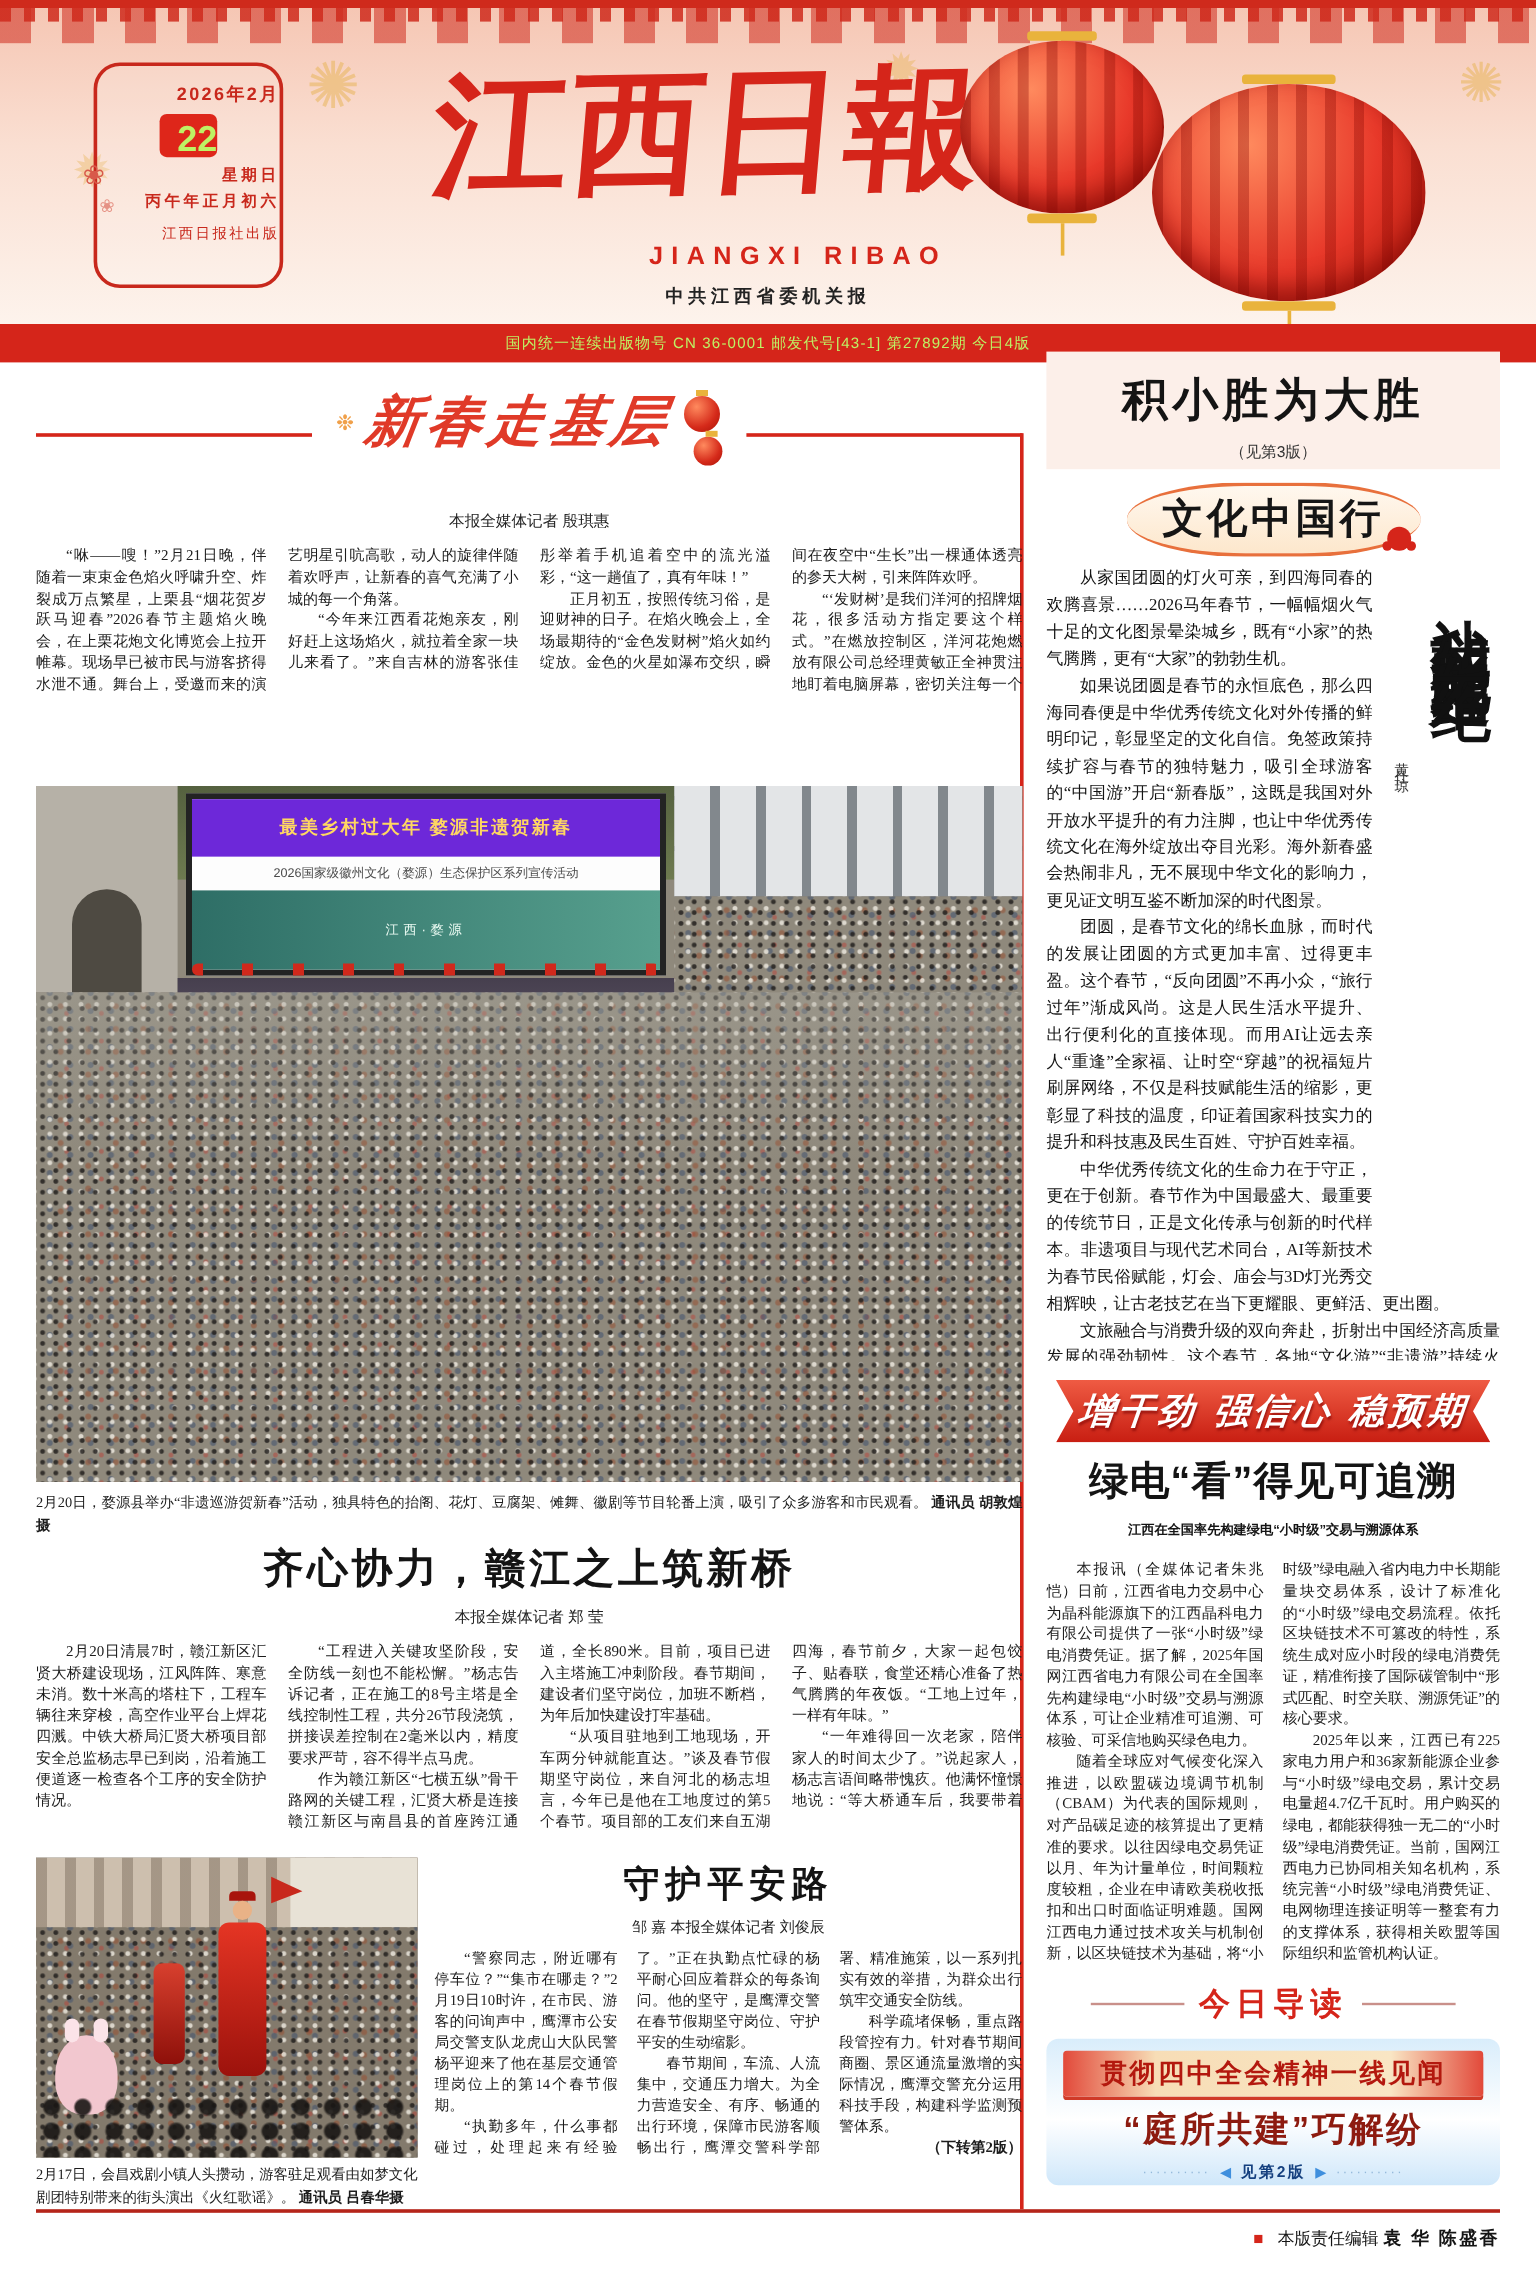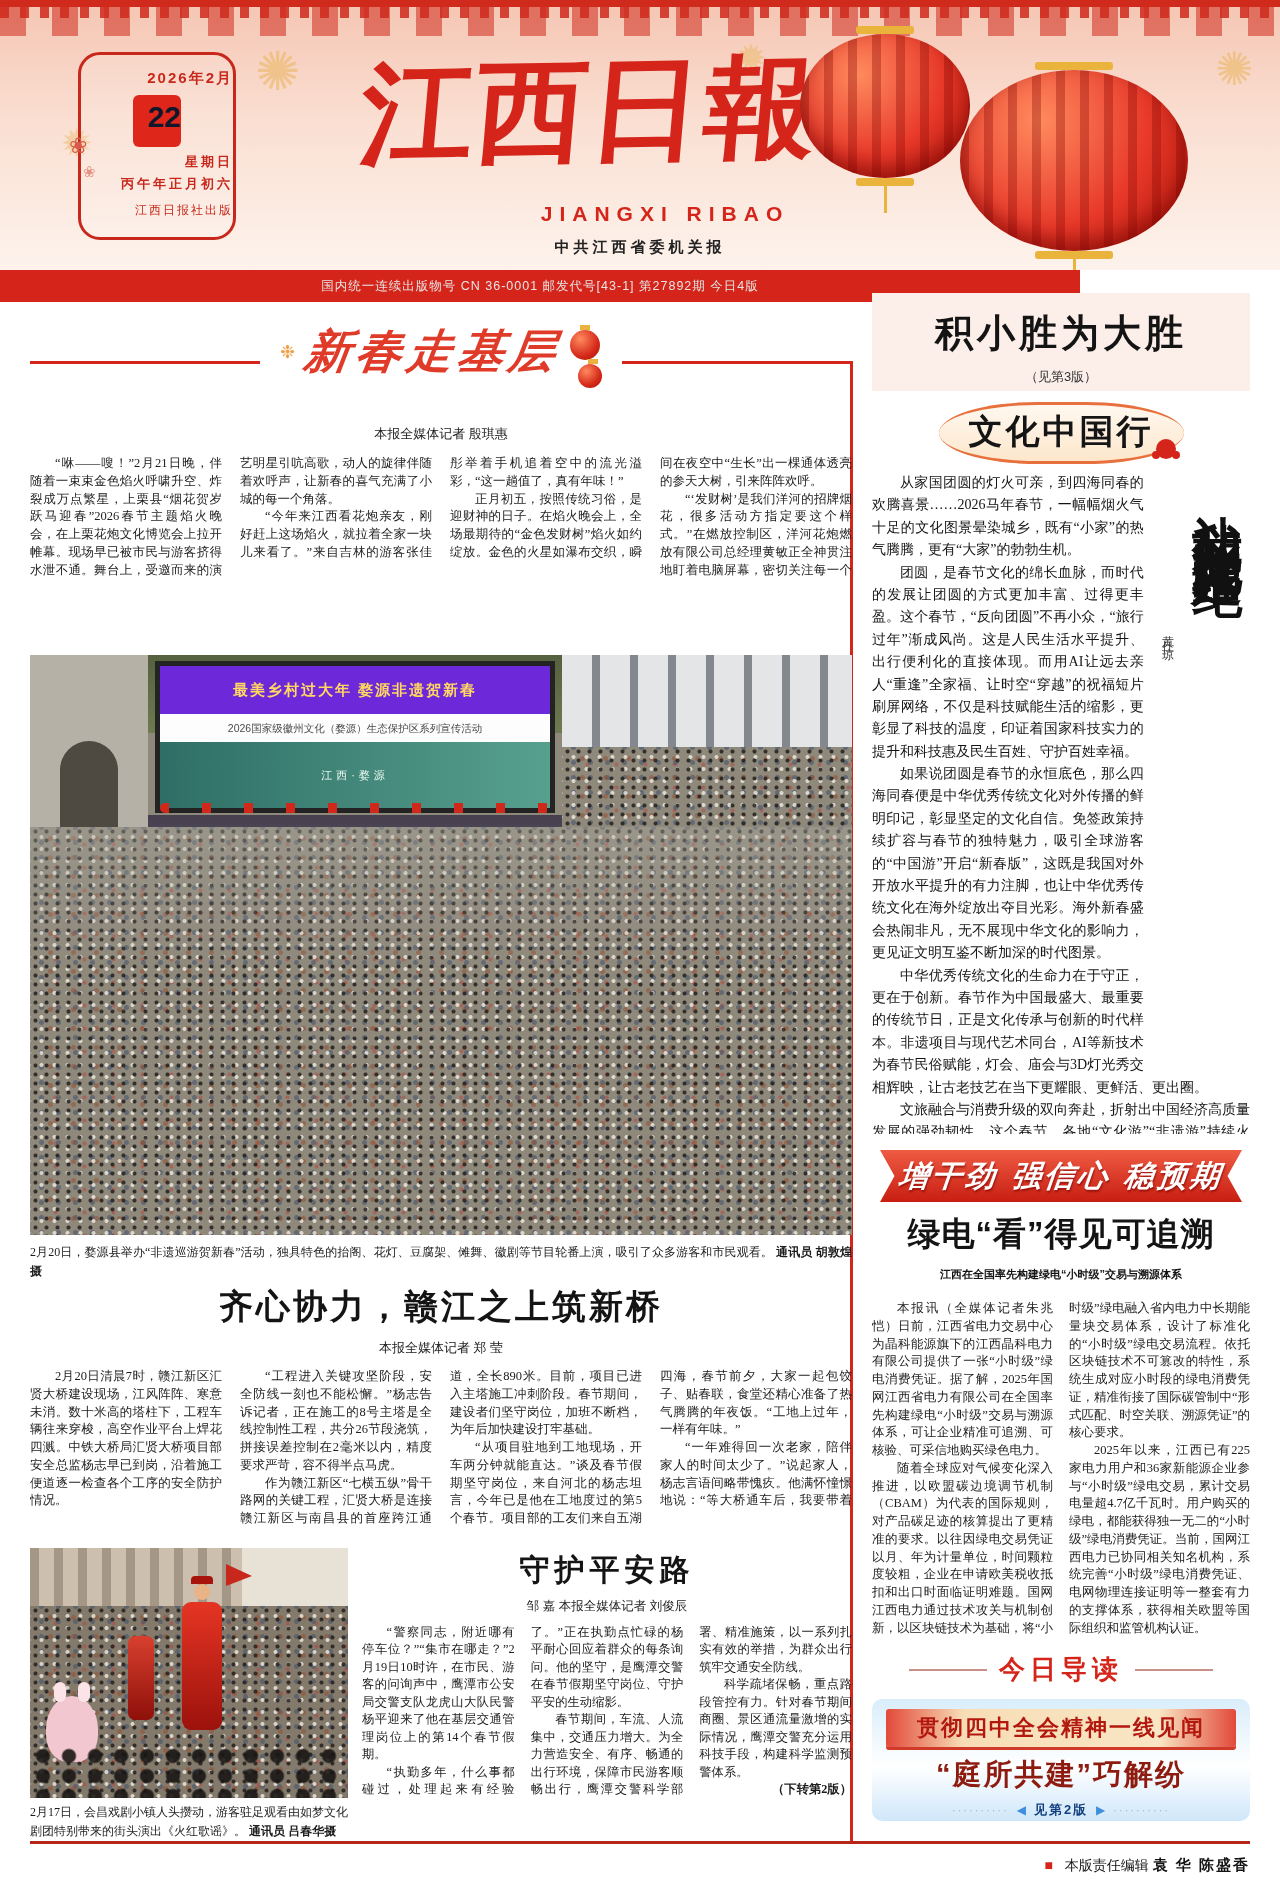--- a/index.html
+++ b/index.html
@@ -11,41 +11,41 @@
   .lattice{position:absolute;left:0;top:0;width:1280px;height:36px;
        background-image:
          linear-gradient(180deg,#cf2a1c 0 7px,transparent 7px),
          repeating-linear-gradient(90deg,rgba(207,42,28,.85) 0 9px,transparent 9px 20px),
          repeating-linear-gradient(90deg,rgba(207,42,28,.55) 0 26px,transparent 26px 52px);
        background-size:100% 100%,100% 18px,100% 36px;background-repeat:no-repeat,repeat-x,repeat-x;}
   .spark{position:absolute;color:#e9b65c;opacity:.55;font-size:54px;}
   .datebox{position:absolute;left:78px;top:52px;width:158px;height:188px;border:3px solid #c8281c;
        border-radius:22px;text-align:right;padding-top:14px;box-sizing:border-box;background:rgba(255,255,255,.12);}
   .d-ym{color:#c8281c;font-size:15px;font-weight:bold;letter-spacing:2px;}
-  .d-day{width:48px;height:52px;margin:7px auto 6px;background:#de261a;color:#0f172a;font-size:30px;font-weight:bold;
+  .d-day{width:48px;height:36px;margin:7px auto 6px;background:#de261a;color:#bef264;font-size:30px;font-weight:bold;
        line-height:44px;border-radius:6px;}
   .d-week,.d-lunar{color:#c8281c;font-size:13px;font-weight:bold;letter-spacing:3px;margin-top:4px;}
   .d-pub{color:#c8281c;font-size:12px;letter-spacing:2px;margin-top:9px;}
   .blossom{position:absolute;color:#d8594a;font-size:22px;}
   .masthead{position:absolute;left:330px;top:48px;width:520px;text-align:center;color:#d5251a;
        font-family:"DejaVu Serif","Liberation Serif",serif;font-weight:900;font-size:112px;line-height:1.1;
        transform:skewX(-6deg) rotate(-1deg);letter-spacing:2px;}
   .pinyin{position:absolute;left:500px;top:202px;width:330px;text-align:center;color:#d5251a;
        font-size:21px;font-weight:bold;letter-spacing:7px;}
   .organ{position:absolute;left:0;top:238px;width:1280px;text-align:center;font-size:15px;font-weight:bold;
        letter-spacing:4px;color:#222;}
   .lantern{position:absolute;}
   .lantern .cap{width:34%;height:8px;background:#e9b33c;margin:0 auto;border-radius:3px;}
   .lantern .lbody{width:100%;height:76%;border-radius:50%;
        background:repeating-linear-gradient(90deg,rgba(140,10,4,.35) 0 9px,rgba(0,0,0,0) 9px 24px),
                   radial-gradient(circle at 35% 28%,#ff8a5e,#e8392a 55%,#a81206);
        box-shadow:inset 0 -10px 20px rgba(110,0,0,.55);}
   .lantern .tassel{width:3px;height:14%;background:#e9b33c;margin:0 auto;}
   
-  .pubbar{position:absolute;left:0;top:270px;width:1080px;height:32px;background:#d5251a;color:#e5e5e5;
+  .pubbar{position:absolute;left:0;top:270px;width:1280px;height:32px;background:#d5251a;color:#bef264;
        font-size:12.5px;text-align:center;line-height:32px;letter-spacing:1px;}
   
   .hline{position:absolute;left:30px;top:361px;width:822px;height:3px;background:#d5251a;}
   .vdiv{position:absolute;left:850px;top:361px;width:3px;height:1480px;background:#d5251a;}
   .rule-bottom{position:absolute;left:30px;top:1841px;width:1220px;height:3px;background:#b5251a;}
   
   .xc-wrap{position:absolute;left:30px;top:316px;width:822px;display:flex;justify-content:center;}
   .xc-inner{background:#fff;padding:0 20px;display:flex;align-items:center;gap:10px;}
   .xc-text{font-family:"DejaVu Serif","Liberation Serif",serif;font-style:italic;font-weight:900;
        font-size:46px;color:#e03a28;letter-spacing:5px;transform:skewX(-8deg);}
@@ -315,22 +315,22 @@
       <span class="cul-cloud"></span>
     </div>
   </div>
 
   <div class="cul-body">
     <div class="cul-float">
       <div class="cul-author">黄仕琼</div>
       <div class="cul-head-v">让我们的文化绵延不绝</div>
     </div>
     <p>从家国团圆的灯火可亲，到四海同春的欢腾喜景……2026马年春节，一幅幅烟火气十足的文化图景晕染城乡，既有“小家”的热气腾腾，更有“大家”的勃勃生机。</p>
+    <p>如果说团圆是春节的永恒底色，那么四海同春便是中华优秀传统文化对外传播的鲜明印记，彰显坚定的文化自信。免签政策持续扩容与春节的独特魅力，吸引全球游客的“中国游”开启“新春版”，这既是我国对外开放水平提升的有力注脚，也让中华优秀传统文化在海外绽放出夺目光彩。海外新春盛会热闹非凡，无不展现中华文化的影响力，更见证文明互鉴不断加深的时代图景。</p>
     <p>团圆，是春节文化的绵长血脉，而时代的发展让团圆的方式更加丰富、过得更丰盈。这个春节，“反向团圆”不再小众，“旅行过年”渐成风尚。这是人民生活水平提升、出行便利化的直接体现。而用AI让远去亲人“重逢”全家福、让时空“穿越”的祝福短片刷屏网络，不仅是科技赋能生活的缩影，更彰显了科技的温度，印证着国家科技实力的提升和科技惠及民生百姓、守护百姓幸福。</p>
-    <p>如果说团圆是春节的永恒底色，那么四海同春便是中华优秀传统文化对外传播的鲜明印记，彰显坚定的文化自信。免签政策持续扩容与春节的独特魅力，吸引全球游客的“中国游”开启“新春版”，这既是我国对外开放水平提升的有力注脚，也让中华优秀传统文化在海外绽放出夺目光彩。海外新春盛会热闹非凡，无不展现中华文化的影响力，更见证文明互鉴不断加深的时代图景。</p>
     <p>中华优秀传统文化的生命力在于守正，更在于创新。春节作为中国最盛大、最重要的传统节日，正是文化传承与创新的时代样本。非遗项目与现代艺术同台，AI等新技术为春节民俗赋能，灯会、庙会与3D灯光秀交相辉映，让古老技艺在当下更耀眼、更鲜活、更出圈。</p>
     <p>文旅融合与消费升级的双向奔赴，折射出中国经济高质量发展的强劲韧性。这个春节，各地“文化游”“非遗游”持续火爆、文旅消费从“打卡”转向“沉浸”，春节档票房飘红、“电影＋”全业态消费兴起……这些新变化、新趋势不仅有效拉动内需、提振消费活力，更传递出人们对品质生活的追求，生动诠释了中国经济韧性强、潜力大、活力足的鲜明特质。</p>
 
   </div>
 
   <div class="ribbon">
     <span class="rt">增干劲 强信心 稳预期</span>
   </div>
 
   <div class="green-h">

